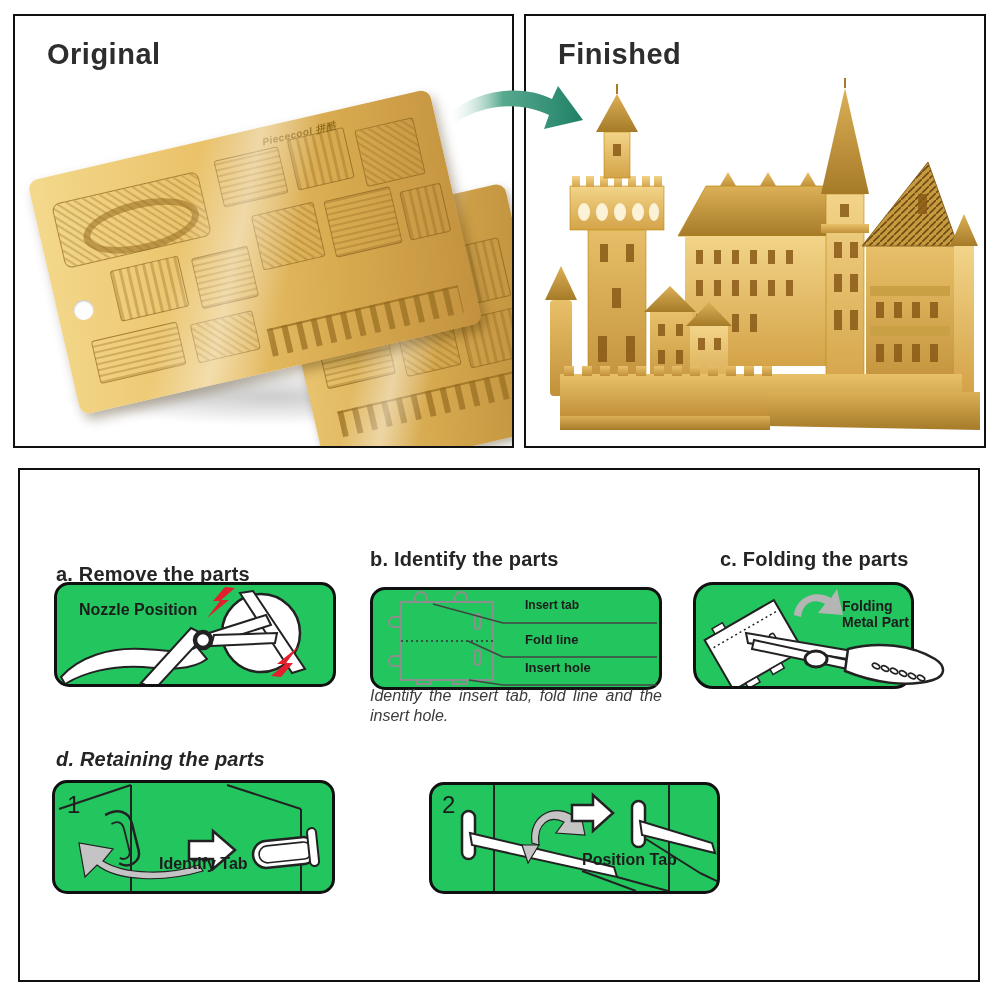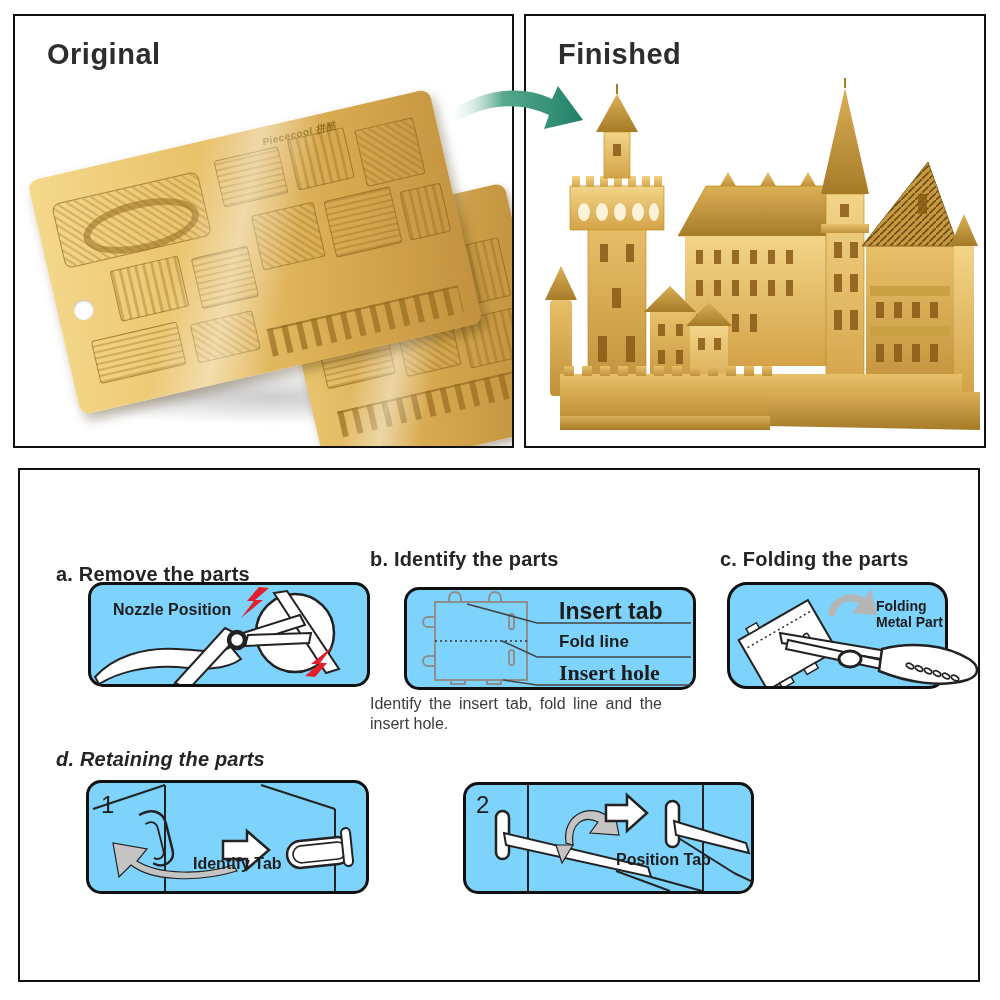--- a/index.html
+++ b/index.html
@@ -28,21 +28,21 @@
   .ringpart{position:absolute;border:7px solid rgba(150,108,32,.55);border-radius:50%;background:transparent;}
   .comb{position:absolute;border-top:2px solid rgba(150,108,32,.75);
       background:repeating-linear-gradient(90deg,rgba(150,108,32,.7) 0 6px,transparent 6px 15px);}
   #sheet-shadow{position:absolute;left:40px;top:352px;width:430px;height:58px;border-radius:50%;
       background:radial-gradient(ellipse at center,rgba(0,0,0,.20),transparent 68%);filter:blur(2px);z-index:0;}
   
   #green-arrow{position:absolute;left:446px;top:80px;width:140px;height:66px;z-index:6;}
   
   .inst-heading{position:absolute;left:36px;top:50px;font-size:23px;font-weight:400;color:#3a3a3a;letter-spacing:.3px;}
   .step-title{position:absolute;font-size:20px;font-weight:700;color:#252525;letter-spacing:.2px;}
-  .box{position:absolute;border:3px solid #101010;border-radius:15px;background:#7dd3fc;box-sizing:border-box;margin-left:34px;}
+  .box{position:absolute;border:3px solid #101010;border-radius:15px;background:#22c55e;box-sizing:border-box;}
   .caption{position:absolute;font-size:16px;line-height:1.24;color:#3c3c3c;text-align:justify;}
   .lbl{position:absolute;font-weight:700;color:#1c1c1c;}
   .num{position:absolute;font-size:24px;color:#1c1c1c;}
   .abs{position:absolute;}
 </style>
 </head>
 <body>
 
 <div id="canvas">
 
@@ -270,25 +270,25 @@
           <rect x="102" y="24" width="5" height="15" rx="2.5"></rect>
           <rect x="102" y="60" width="5" height="15" rx="2.5"></rect>
         </g>
         <line x1="28" y1="51" x2="120" y2="51" stroke="#333" stroke-width="1.6" stroke-dasharray="2 3"></line>
         <g stroke="#444" stroke-width="1.6" fill="none">
           <path d="M60 14 L130 33 H284"></path>
           <path d="M95 51 L130 67 H284"></path>
           <path d="M96 90 L130 95 H284"></path>
         </g>
       </svg>
-      <div class="lbl" style="left:152px;top:8px;font-size:23px;">Insert tab</div>
-      <div class="lbl" style="left:152px;top:42px;font-size:17px;">Fold line</div>
-      <div class="lbl" style="left:152px;top:70px;font-size:22px;font-family:Liberation Serif, serif;">Insert hole</div>
-    </div>
-    <div class="caption" style="left:350px;top:224px;width:292px;">Identify the insert tab, fold line and the insert hole.</div>
+      <div class="lbl" style="left:152px;top:8px;font-size:12px;">Insert tab</div>
+      <div class="lbl" style="left:152px;top:42px;font-size:13px;">Fold line</div>
+      <div class="lbl" style="left:152px;top:70px;font-size:13px;">Insert hole</div>
+    </div>
+    <div class="caption" style="left:350px;top:216px;width:292px;font-style:italic;">Identify the insert tab, fold line and the insert hole.</div>
 
     <div class="step-title" style="left:700px;top:78px;">c. Folding the parts</div>
     <div class="box" style="left:673px;top:112px;width:221px;height:107px;border-radius:20px;">
       <svg width="253" height="101" viewBox="0 0 253 101">
         <g transform="rotate(-30 60 60)">
           <rect x="18" y="30" width="80" height="58" fill="#fff" stroke="#222" stroke-width="2"></rect>
           <line x1="22" y1="41" x2="94" y2="41" stroke="#222" stroke-width="1.5" stroke-dasharray="2 3"></line>
           <rect x="76" y="58" width="5" height="13" rx="2" fill="none" stroke="#222" stroke-width="1.5"></rect>
           <rect x="32" y="88" width="13" height="6" fill="#fff" stroke="#222" stroke-width="1.5"></rect>
           <rect x="60" y="88" width="13" height="6" fill="#fff" stroke="#222" stroke-width="1.5"></rect>

